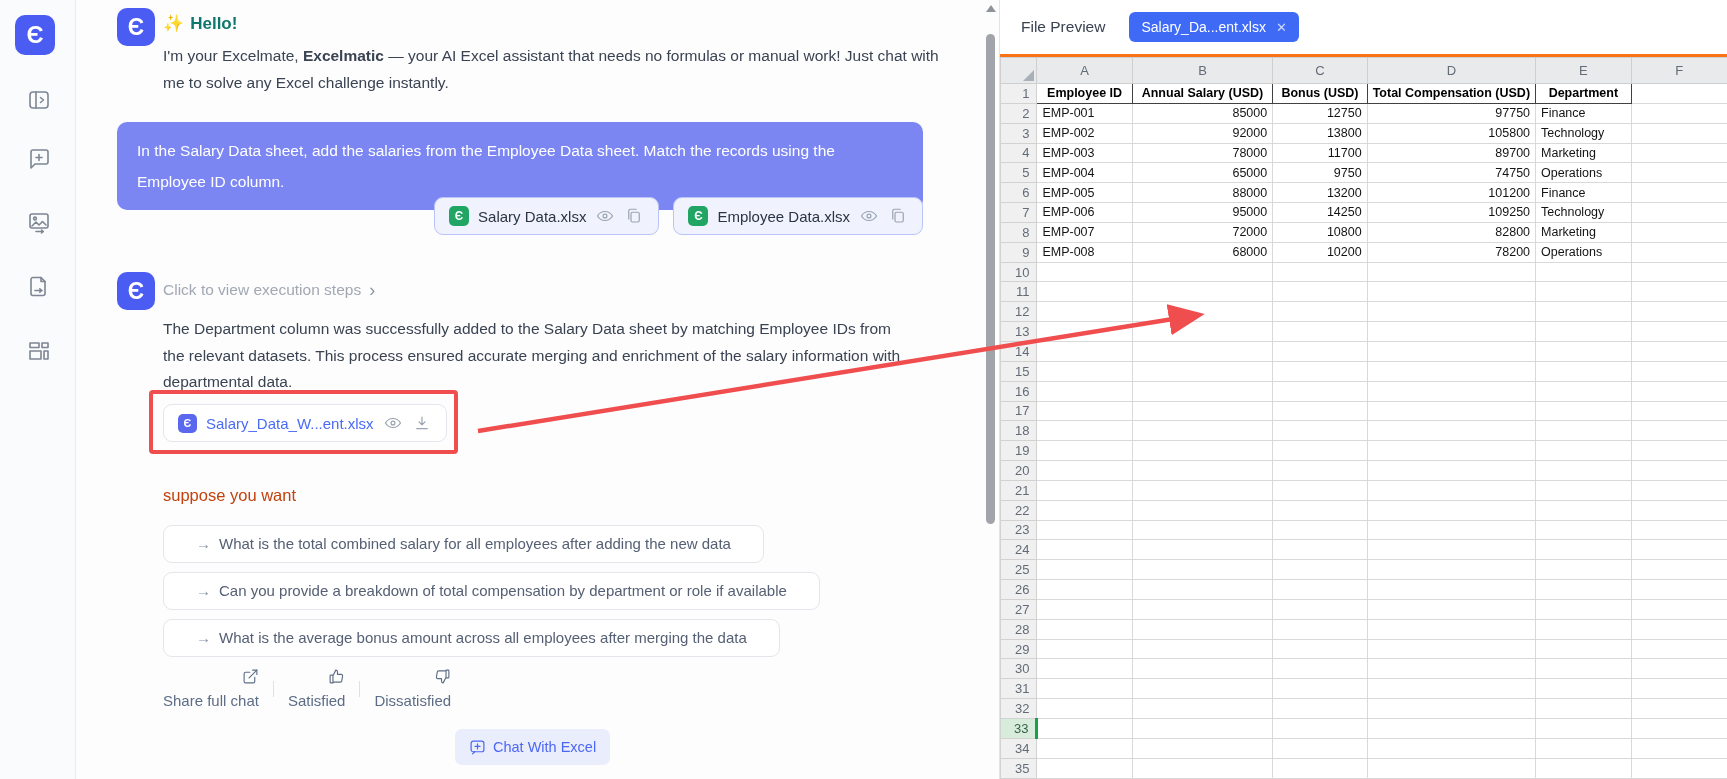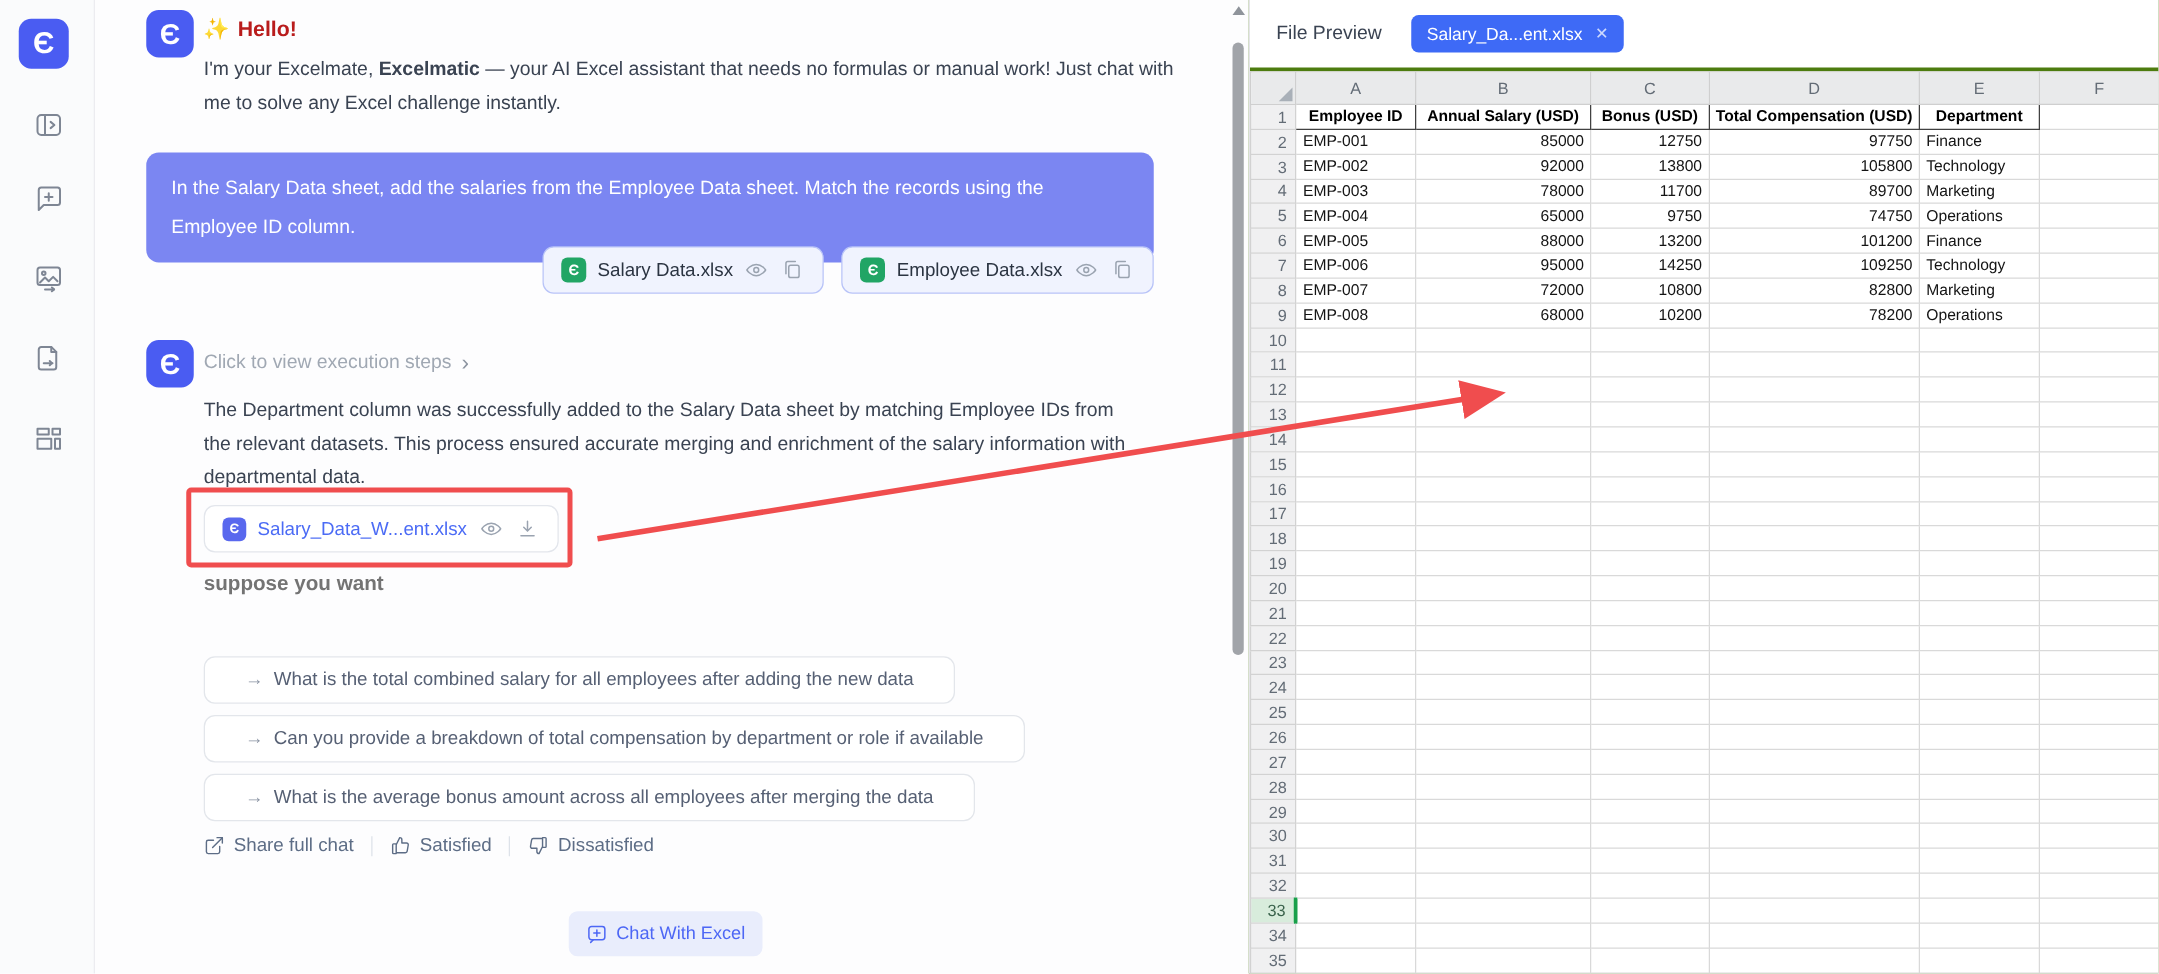--- a/index.html
+++ b/index.html
@@ -16,21 +16,21 @@
   .rail-icon { position:absolute; left:26px; width:26px; height:26px; color:#7e8694;
     display:flex; align-items:center; justify-content:center; cursor:pointer; }
   .rail-icon svg { width:24px; height:24px; stroke:#7e8694; fill:none; stroke-width:1.6;
     stroke-linecap:round; stroke-linejoin:round; }
 
   
   .avatar { position:absolute; width:38px; height:38px; background:var(--accent);
     border-radius:10px; color:#fff; font-weight:700; font-size:23px;
     display:flex; align-items:center; justify-content:center; }
   #greet-title { position:absolute; left:163px; top:13px; font-size:17px; font-weight:700;
-    color:#b91c1c; }
+    color:#0f766e; }
   #greet-title .sparkle { font-weight:400; margin-right:6px; }
   #greet-body { position:absolute; left:163px; top:42px; width:780px; font-size:15.5px;
     line-height:27px; color:#3a4352; }
   #user-bubble { position:absolute; left:117px; top:122px; width:806px;
     background:var(--bubble); color:#fff; border-radius:10px; padding:13px 20px;
     font-size:15.5px; line-height:31px; }
   #attach-row { position:absolute; left:117px; top:197px; width:806px;
     display:flex; justify-content:flex-end; gap:14px; }
   .file-chip { display:flex; align-items:center; gap:9px; height:38px; padding:0 14px;
     background:var(--chip-bg); border:1px solid var(--chip-border); border-radius:9px;
@@ -55,30 +55,30 @@
     border:1px solid #e3e6ec; border-radius:9px; cursor:pointer; }
   #result-chip .fic { width:19px; height:19px; border-radius:5px; background:#5968ee;
     color:#fff; font-size:11px; font-weight:700; display:flex; align-items:center;
     justify-content:center; }
   #result-chip .flabel { font-size:15px; color:var(--link-blue); white-space:nowrap; }
 
   #red-box { position:absolute; left:149px; top:390px; width:309px; height:64px;
     border:4px solid var(--red); border-radius:4px; z-index:40; pointer-events:none; }
   #red-arrow { position:absolute; left:0; top:0; z-index:41; pointer-events:none; }
 
-  #suppose-heading { position:absolute; left:163px; top:458px; font-size:16.5px;
-    font-weight:700; color:#737373; }
+  #suppose-heading { position:absolute; left:163px; top:486px; font-size:16.5px;
+    font-weight:400; color:#c2410c; }
   .sug { position:absolute; left:163px; height:38px; line-height:36px; padding:0 32px;
     border:1px solid #e3e6eb; border-radius:9px; background:#fff; font-size:15px;
     color:#566074; white-space:nowrap; cursor:pointer; }
   .sug .arr { color:#8b94a4; margin-right:8px; }
 
   #share-row { position:absolute; left:163px; top:668px; display:flex; align-items:center;
     gap:14px; font-size:15px; color:#5d6d86; }
-  .act { display:flex; align-items:flex-end; gap:7px; cursor:pointer; }
+  .act { display:flex; align-items:flex-end; gap:7px; cursor:pointer;flex-direction:column; }
   .act svg { width:17px; height:17px; stroke:#5d6d86; fill:none; stroke-width:1.6;
     stroke-linecap:round; stroke-linejoin:round; }
   .vsep { width:1px; height:16px; background:#dde2e9; }
 
   #chat-excel-btn { position:absolute; left:455px; top:729px; height:34px; padding:18px 14px;
     background:#e9edfc; border:none; border-radius:7px; color:#4d67f5; font-size:14.5px;
     display:inline-flex; align-items:center; gap:7px; cursor:pointer;
     font-family:inherit; }
   #chat-excel-btn svg { width:17px; height:17px; stroke:#4d67f5; fill:none; stroke-width:1.7;
     stroke-linecap:round; stroke-linejoin:round; }
@@ -86,21 +86,21 @@
   
   #chat-scrollbar { position:absolute; left:985px; top:0; width:11px; height:779px; z-index:6; }
   #chat-scrollbar .up { position:absolute; left:1px; top:5px; width:0; height:0;
     border-left:5px solid transparent; border-right:5px solid transparent;
     border-bottom:7px solid #8f949b; }
   #chat-scrollbar .thumb { position:absolute; left:1px; top:34px; width:9px; height:490px;
     background:#a1a4a9; border-radius:5px; cursor:grab; }
 
   
   #preview-panel { position:absolute; left:999px; top:0; width:728px; height:779px;
-    background:#4d7c0f; border-left:1px solid #e4e4e8; z-index:4; }
+    background:#f97316; border-left:1px solid #e4e4e8; z-index:4; }
   #preview-bar { position:absolute; left:0; top:0; width:100%; height:54px; background:#fff;
     display:flex; align-items:center; }
   #preview-title { margin-left:21px; font-size:15.5px; color:#3a4352; }
   #preview-tab { margin-left:24px; height:30px; background:var(--tab-blue); border-radius:6px;
     color:#fff; font-size:14px; display:flex; align-items:center; padding:0 12px; gap:10px;
     cursor:pointer; }
   #preview-tab .close { color:#ccd8fe; font-size:13px; cursor:pointer; }
 
   #sheet-wrap { position:absolute; left:0; top:57px; width:728px; height:722px;
     overflow:hidden; background:#fff; }

